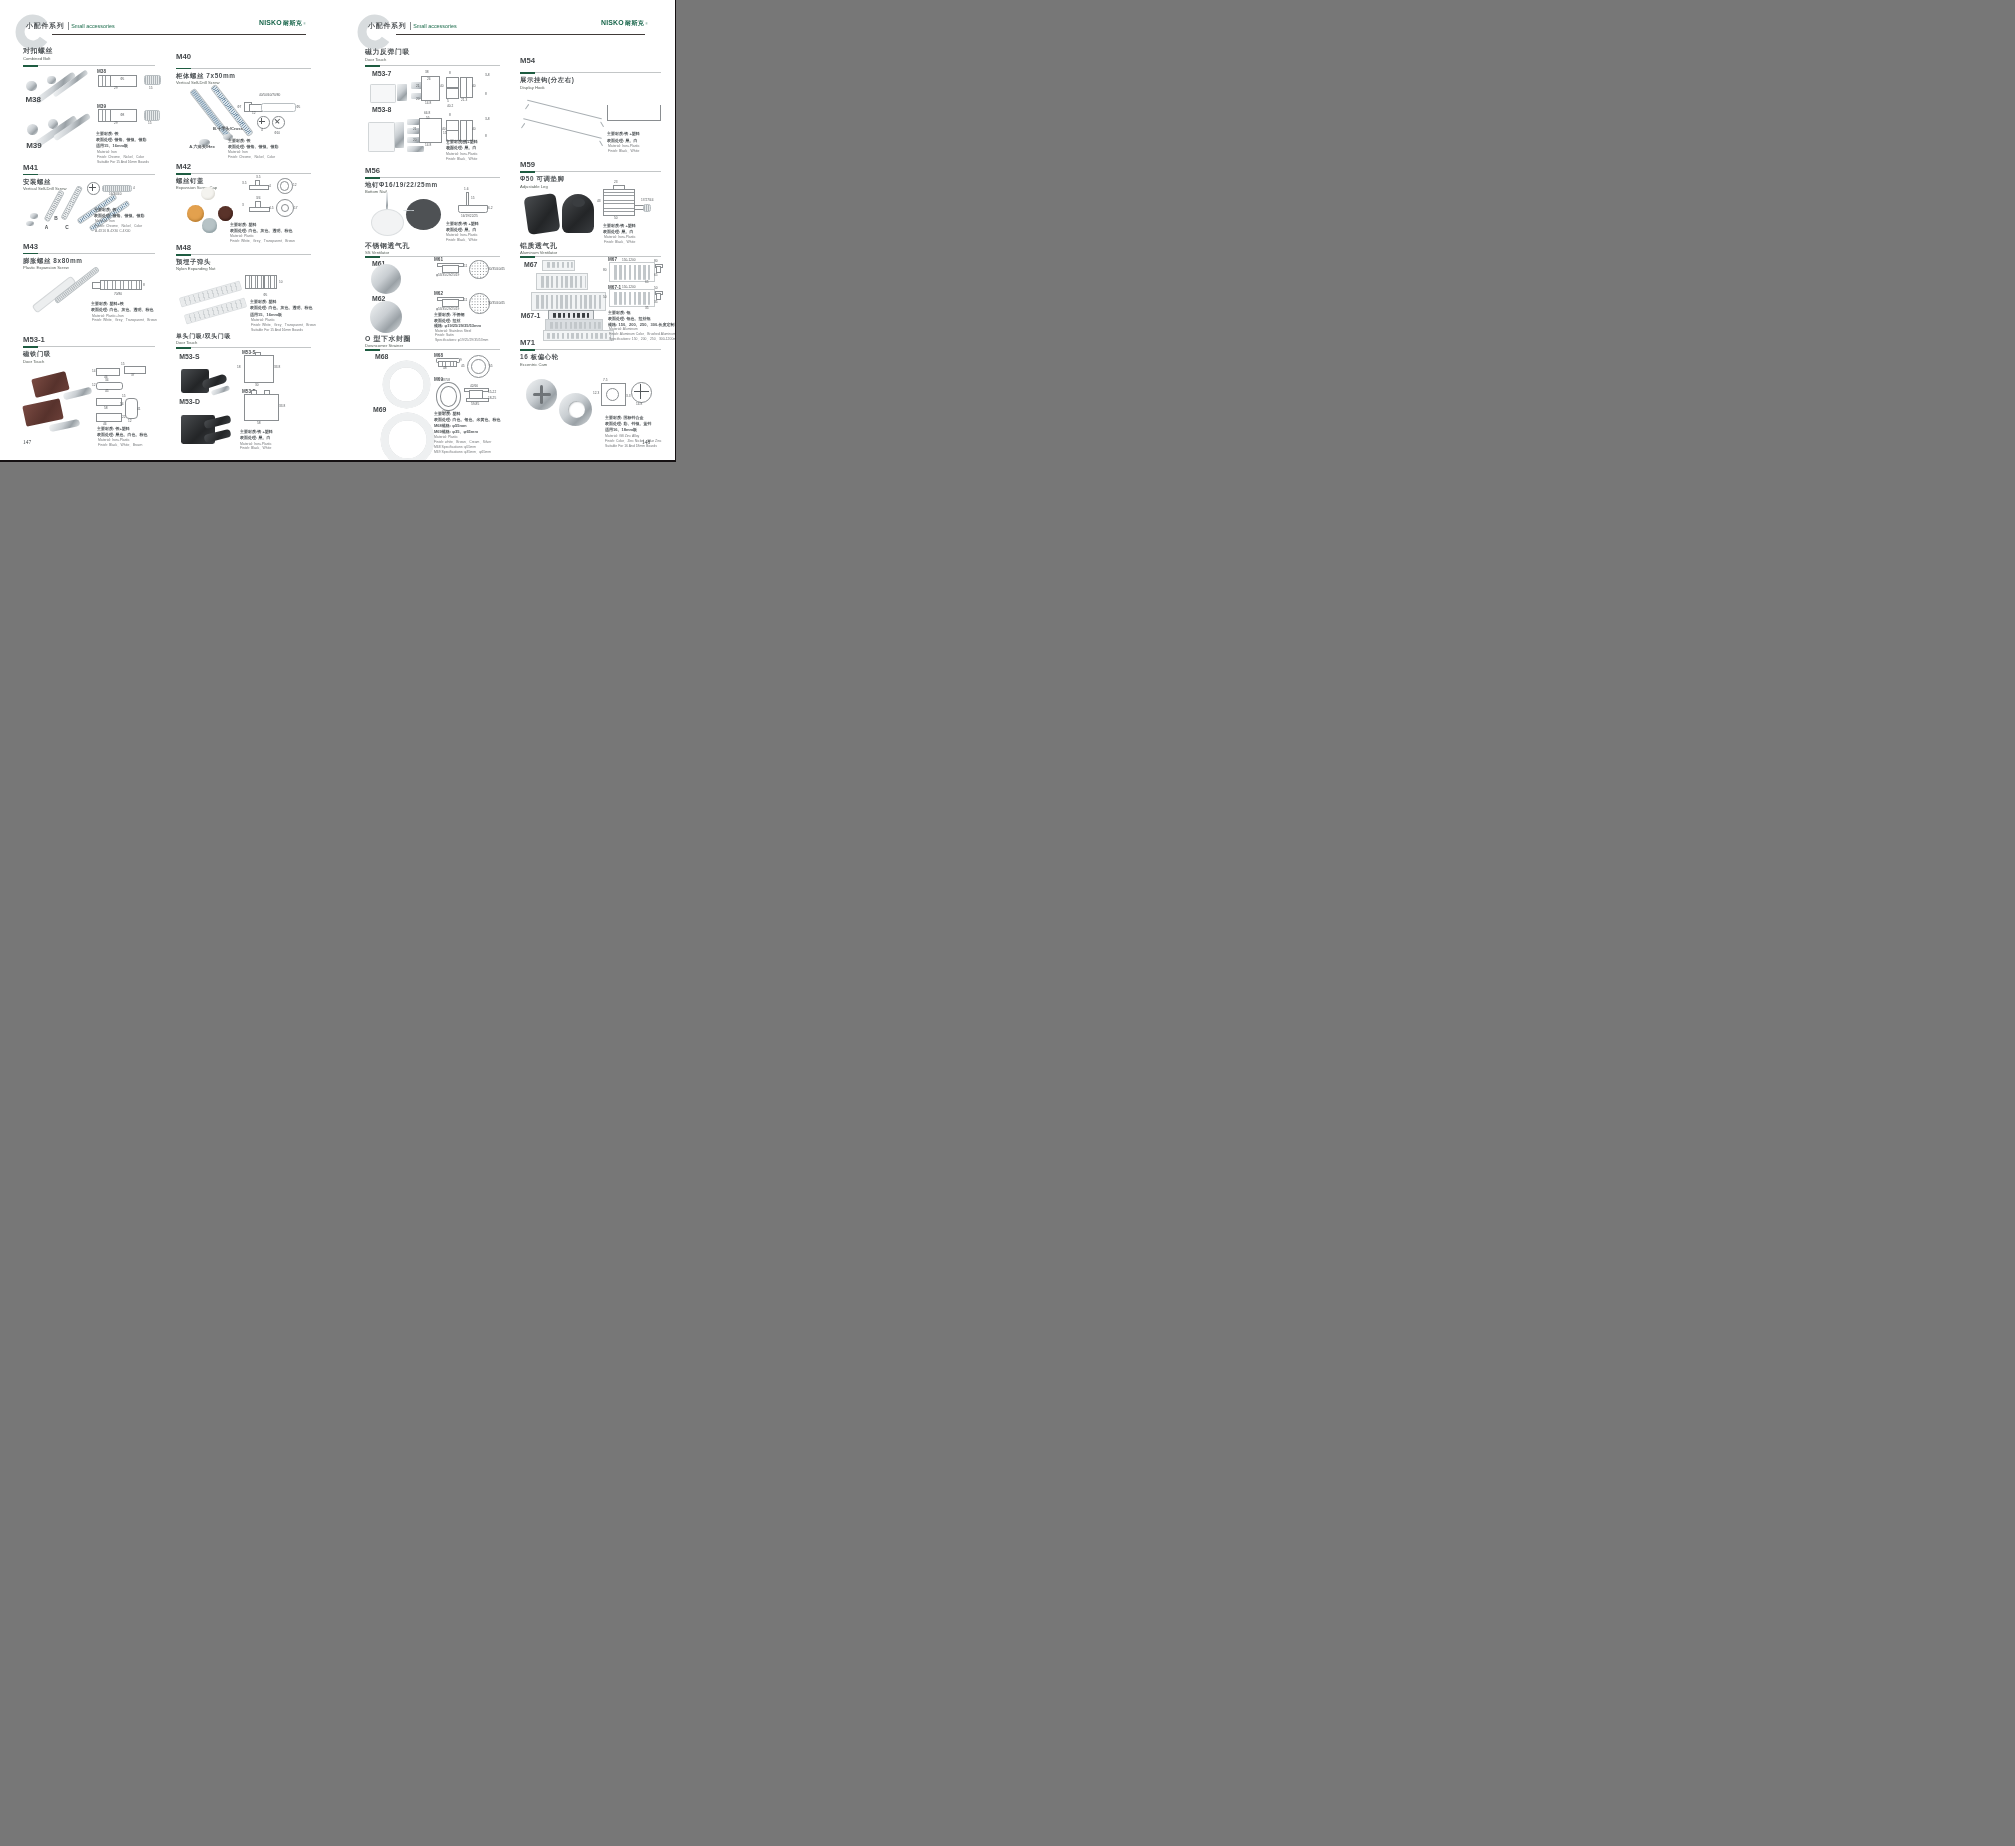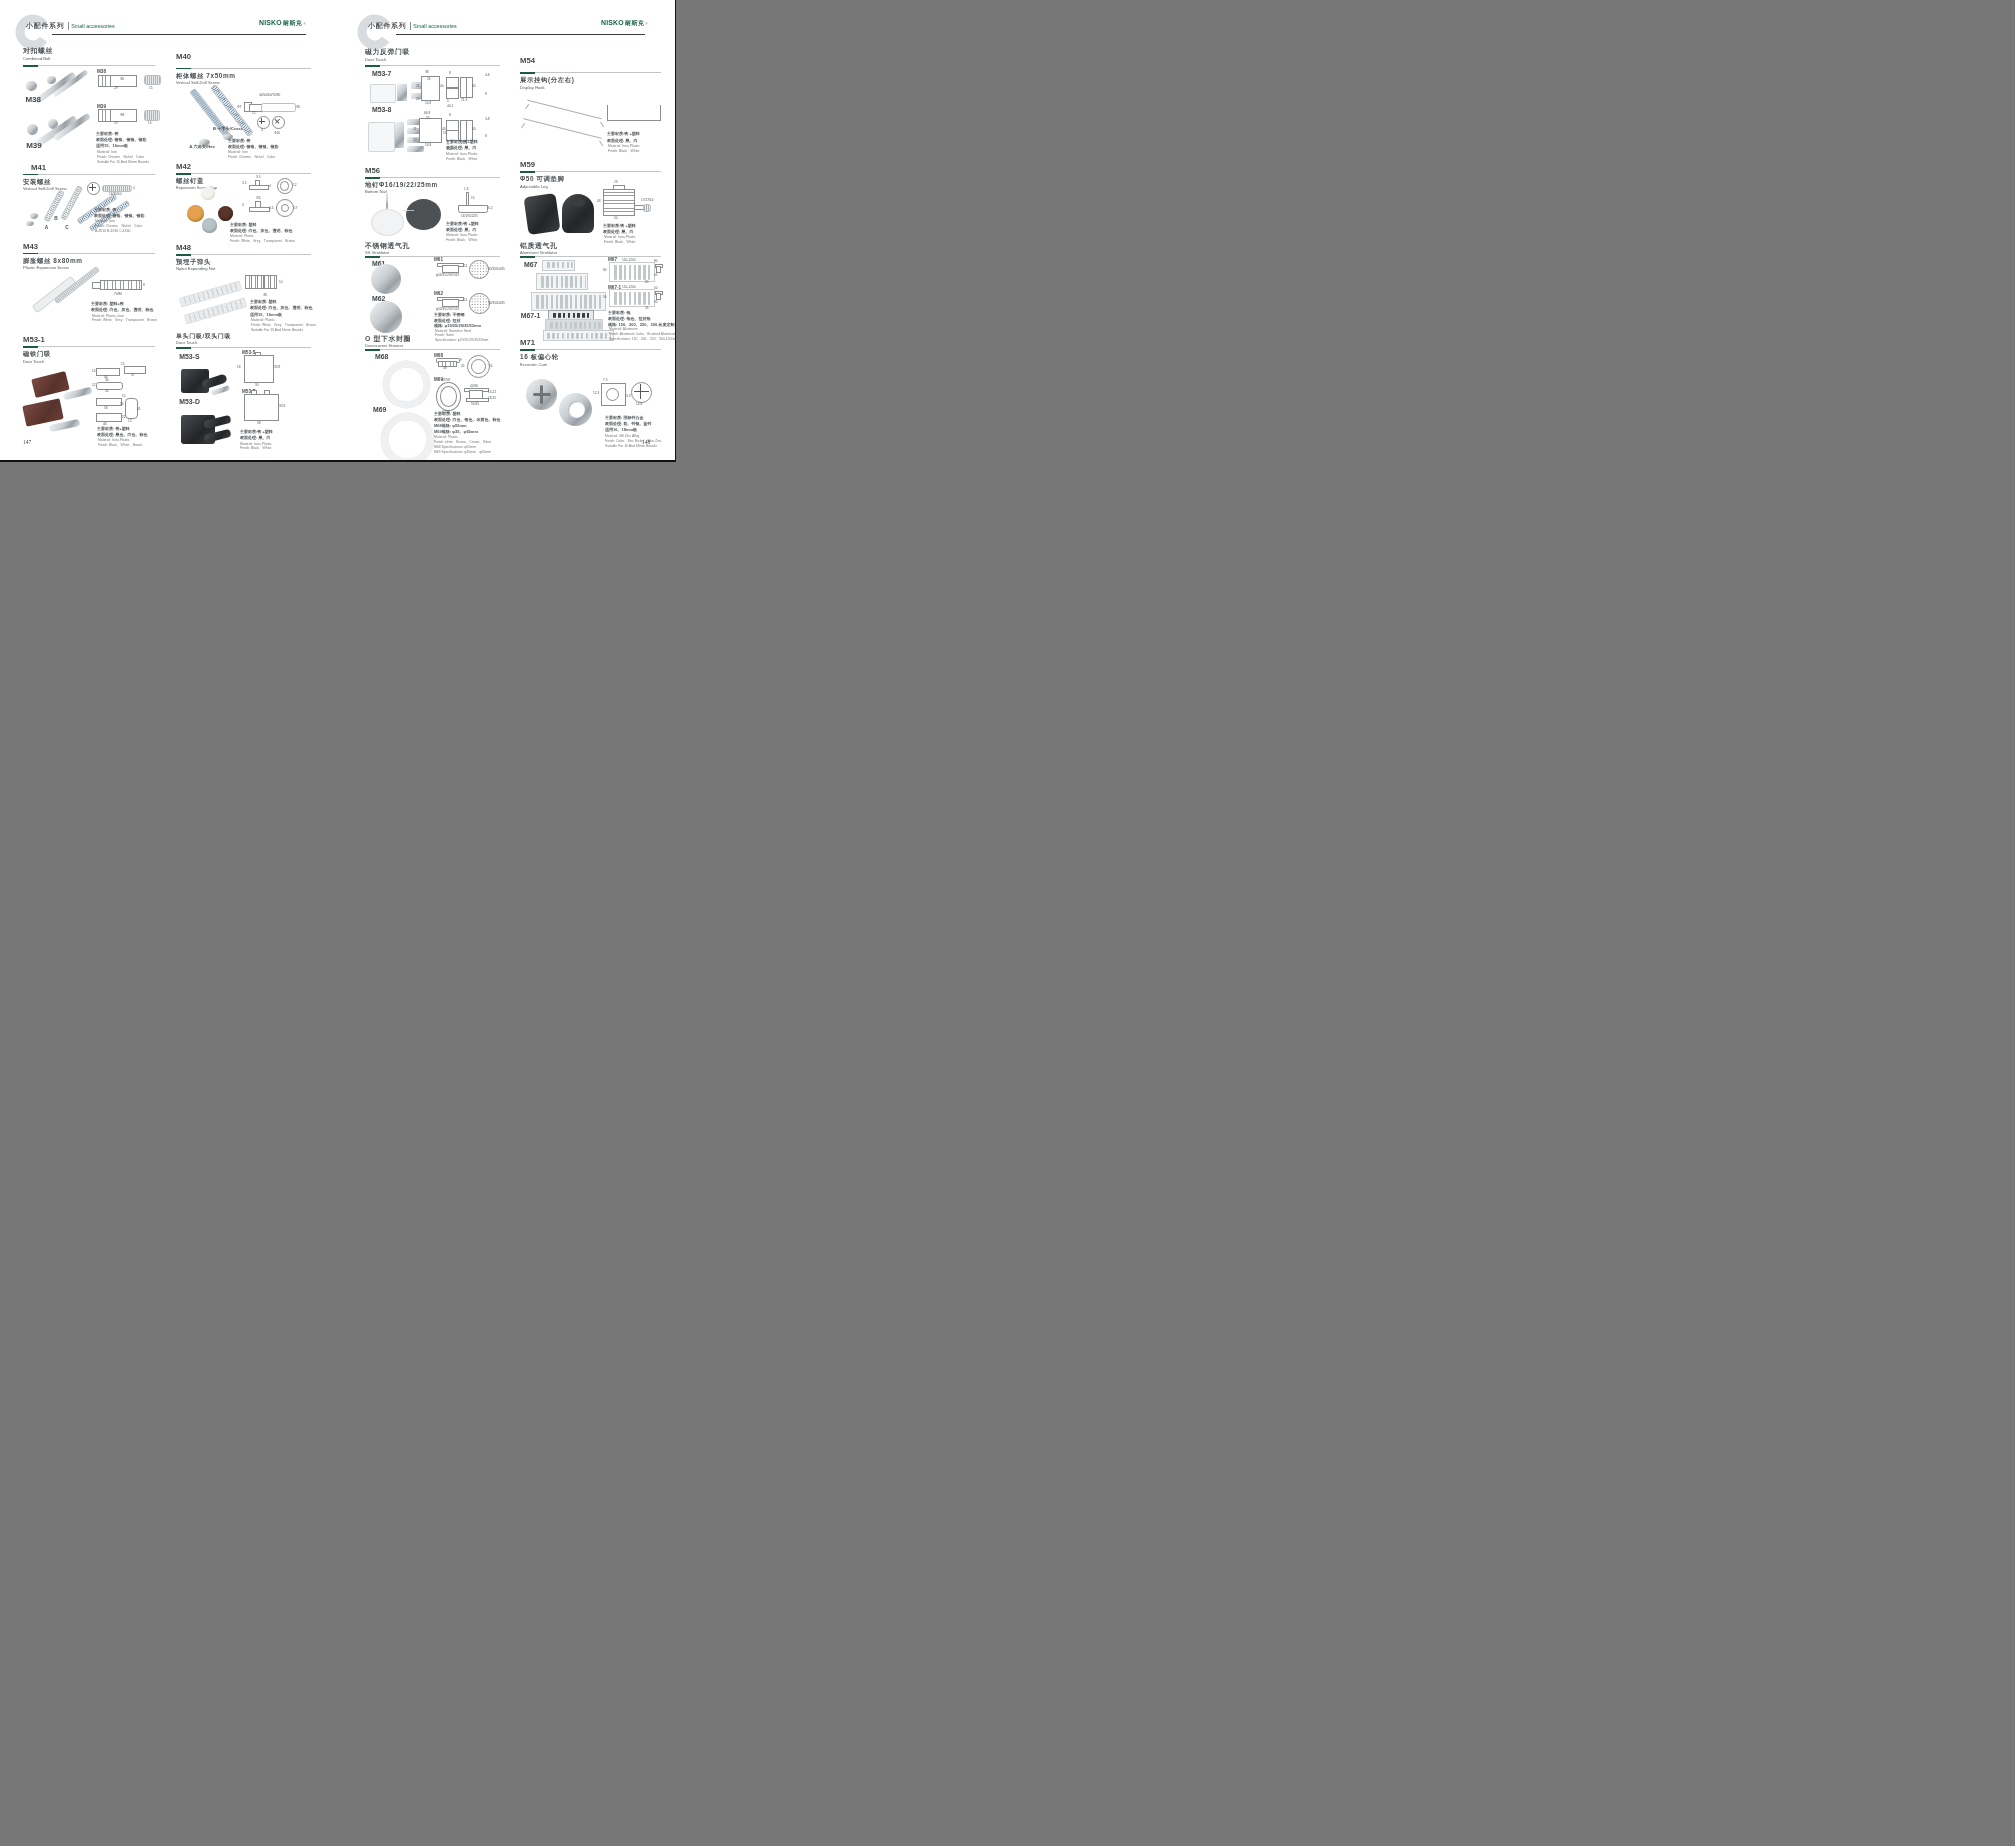--- a/index.html
+++ b/index.html
@@ -107,21 +107,21 @@
       <i class="abs dim" style="left:125px;top:77px;">15</i>
       <span class="abs cs" style="left:73px;top:87px;">主要材质: 铁</span>
       <span class="abs cs" style="left:73px;top:93px;">表面处理: 镀铬、镀镍、镀彩</span>
       <span class="abs cs" style="left:73px;top:99px;">适用15、16mm板</span>
       <span class="abs es" style="left:74px;top:106px;">Material: Iron</span>
       <span class="abs es" style="left:74px;top:111px;">Finish: Chrome、Nickel、Color</span>
       <span class="abs es" style="left:74px;top:116px;">Suitable For 15 And 16mm Boards</span>
     </div>
 
     <div class="abs" style="left:23px;top:163px;width:132px;height:77px;">
-      <span class="abs mh" style="left:8px;top:0;">M41</span>
+      <span class="abs mh" style="left:0;top:0;">M41</span>
       <div class="abs srule" style="left:0;top:10.5px;width:132px;"></div>
       <span class="abs cnt" style="left:0;top:14.5px;">安装螺丝</span>
       <span class="abs ent" style="left:0;top:23px;">Vertical Self-Drill Screw</span>
       <div class="abs" style="left:3.2px;top:31px;width:109px;height:40px;">
         <div class="abs thr" style="left:11.3px;top:8.9px;width:32px;height:3.6px;transform:rotate(-62deg);"></div>
         <div class="abs thr" style="left:26.6px;top:6.4px;width:35px;height:3.6px;transform:rotate(-62deg);"></div>
         <div class="abs thr" style="left:48px;top:12px;width:44px;height:4px;transform:rotate(-35deg);background:repeating-linear-gradient(90deg,#7d98ad 0 0.8px,#d7e2ea 0.8px 2px);"></div>
         <div class="abs thr" style="left:60px;top:18.5px;width:45px;height:4px;transform:rotate(-35deg);background:repeating-linear-gradient(90deg,#7d98ad 0 0.8px,#d7e2ea 0.8px 2px);"></div>
         <div class="abs met cap" style="left:4px;top:19.3px;width:8px;height:5.6px;"></div>
         <div class="abs met cap" style="left:0px;top:26.6px;width:8px;height:5.6px;"></div>

